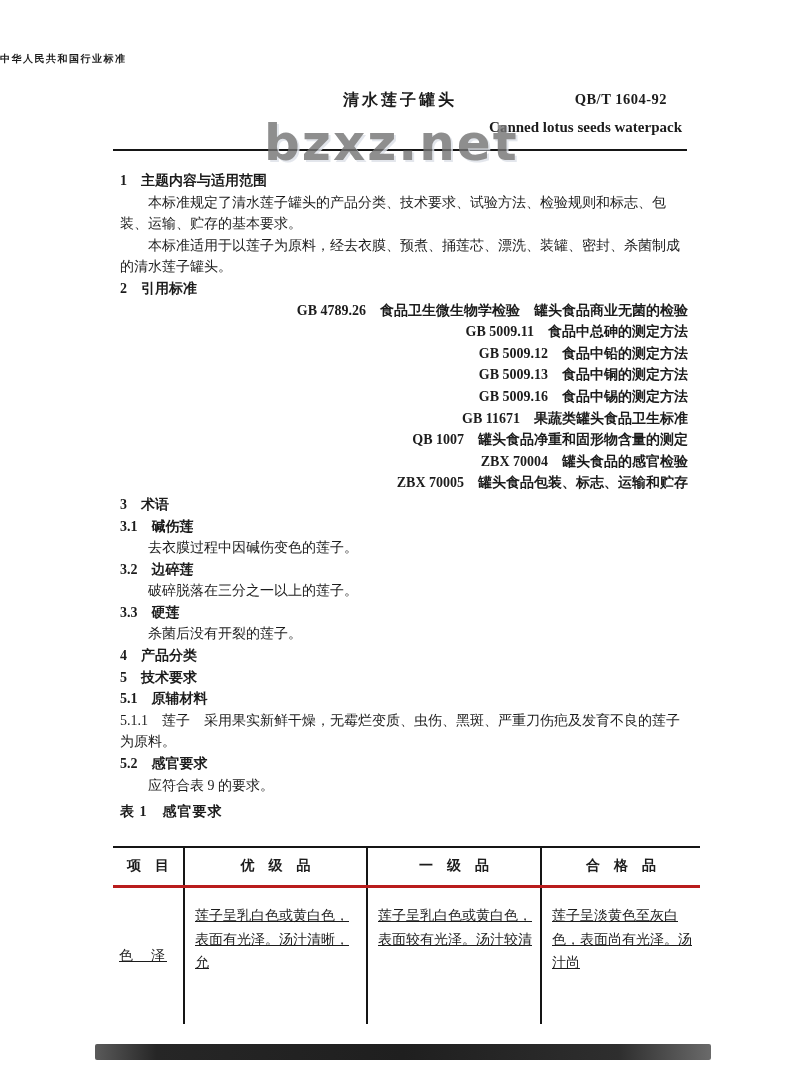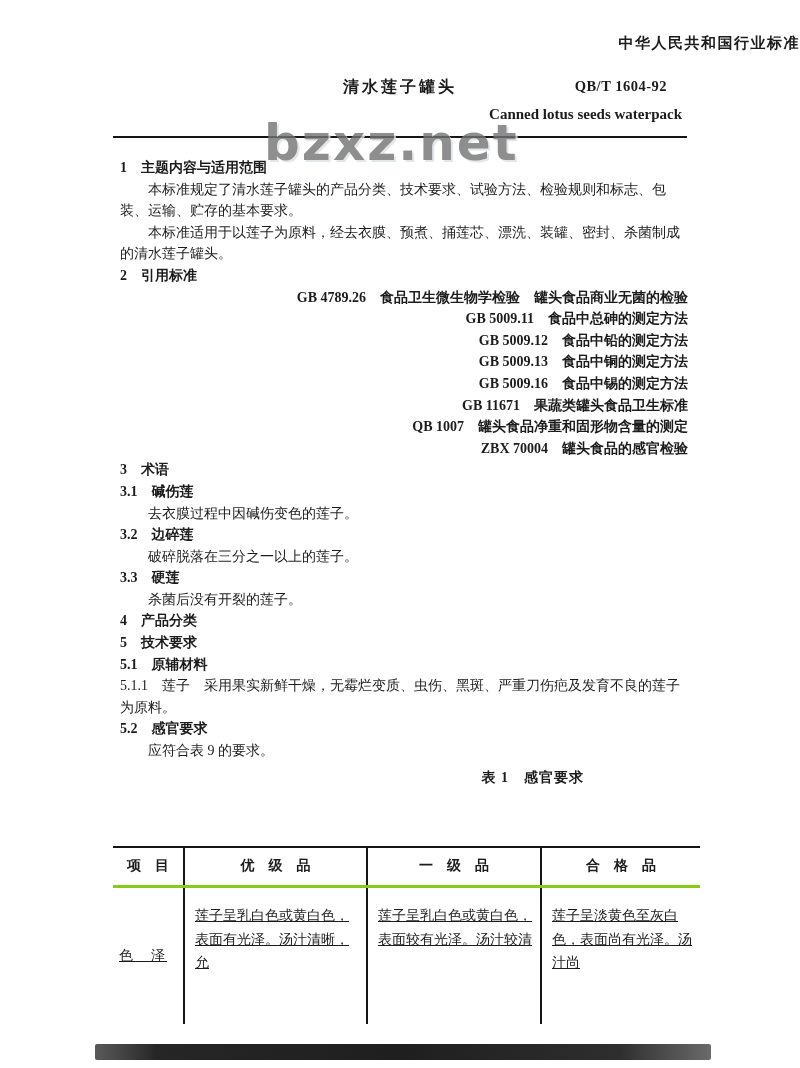--- a/index.html
+++ b/index.html
@@ -6,23 +6,23 @@
   html,body { background:#ffffff; }
   .page {
     position:relative;
     width:800px; height:1068px;
     background:#ffffff;
     font-family:"Liberation Serif","DejaVu Serif",serif;
     color:#1c1c1c;
     overflow:hidden;
   }
   .doc-header {
-    padding-top:34px;
-    text-align:right;
-    font-size:15px;
+    padding-top:52px;
+    text-align:left;
+    font-size:10px;
     font-weight:bold;
     letter-spacing:1.5px;
   }
   .title-row { position:relative; margin-top:24px; text-align:center; height:22px; }
   .title-cn { font-size:16px; font-weight:bold; letter-spacing:3px; }
   .std-no { position:absolute; right:133px; top:1px; font-size:14.5px; font-weight:bold; letter-spacing:0.5px; }
   .title-en { margin-top:7px; text-align:right; padding-right:118px; font-size:15px; font-weight:bold; }
   .rule { margin:13px 0 0 113px; width:574px; border-top:2px solid #161616; height:0; }
   .watermark {
     position:absolute; left:264px; top:114px;
@@ -38,34 +38,34 @@
     padding:19px 112px 0 120px;
     font-size:14px;
     line-height:21.6px;
   }
   .sec-head { font-weight:bold; }
   .para { text-indent:2em; }
   .ref { font-weight:bold; padding-left:36px;text-align:right; }
   .def { text-indent:2em; }
   .flush { text-indent:0; }
   .tbl-caption {
-    text-align:right; font-weight:bold;
+    text-align:left; font-weight:bold;
     margin-top:5px; padding-right:104px;
     letter-spacing:1px;
   }
   .t1 {
     position:absolute; left:113px; top:846px;
     width:587px;
     border-top:2px solid #151515;
     z-index:1;
   }
   .t1-head {
     display:grid;
     grid-template-columns:70px 183px 174px 160px;
-    border-bottom:3px solid #84cc16;
+    border-bottom:3px solid #b91c1c;
   }
   .t1-hcell {
     text-align:center;
     padding:9px 0 10px;
     font-size:14px; font-weight:bold;
   }
   .t1-hcell + .t1-hcell { border-left:2px solid #151515; }
   .t1-body {
     display:grid;
     grid-template-columns:70px 183px 174px 160px;
@@ -115,20 +115,21 @@
 
     <div class="sec-head">2　引用标准</div>
     <div class="ref">GB 4789.26　食品卫生微生物学检验　罐头食品商业无菌的检验</div>
     <div class="ref">GB 5009.11　食品中总砷的测定方法</div>
     <div class="ref">GB 5009.12　食品中铅的测定方法</div>
     <div class="ref">GB 5009.13　食品中铜的测定方法</div>
     <div class="ref">GB 5009.16　食品中锡的测定方法</div>
     <div class="ref">GB 11671　果蔬类罐头食品卫生标准</div>
     <div class="ref">QB 1007　罐头食品净重和固形物含量的测定</div>
     <div class="ref">ZBX 70004　罐头食品的感官检验</div>
+    <div class="ref">ZBX 70005　罐头食品包装、标志、运输和贮存</div>
 
     <div class="sec-head">3　术语</div>
     <div class="sec-head">3.1　碱伤莲</div>
     <div class="def">去衣膜过程中因碱伤变色的莲子。</div>
     <div class="sec-head">3.2　边碎莲</div>
     <div class="def">破碎脱落在三分之一以上的莲子。</div>
     <div class="sec-head">3.3　硬莲</div>
     <div class="def">杀菌后没有开裂的莲子。</div>
 
     <div class="sec-head">4　产品分类</div>

